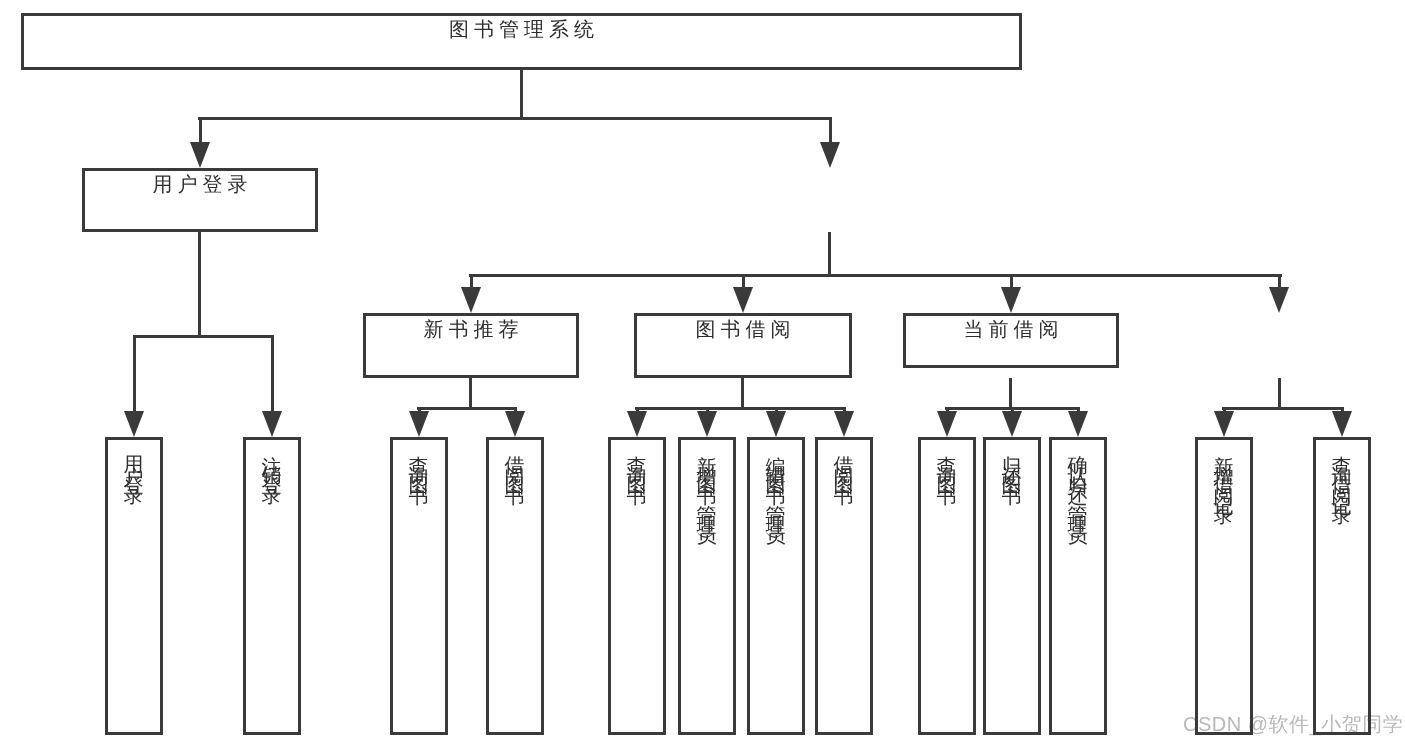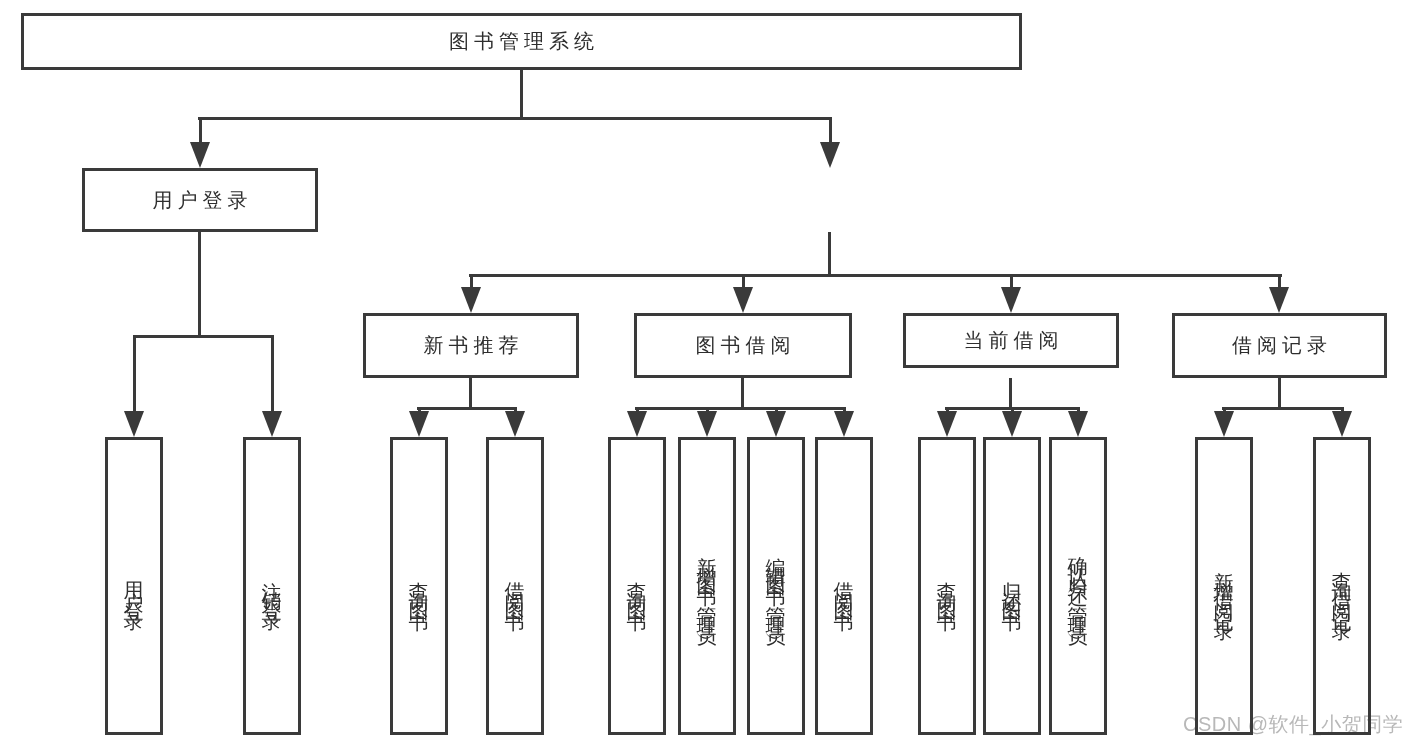--- a/index.html
+++ b/index.html
@@ -18,21 +18,21 @@
     width: 1405px;
     height: 747px;
     background: var(--background);
     overflow: hidden;
   }
   .box {
     position: absolute;
     background: #ffffff;
     border: 3px solid var(--line);
     display: flex;
-    align-items: center;
+    align-items: flex-start;
     justify-content: center;
     color: var(--text);
     font-size: 20px;
     z-index: 2;
   }
   .box.h span {
     letter-spacing: 5px;
     text-indent: 5px;
     white-space: nowrap;
   }
@@ -123,23 +123,20 @@
 
   <div class="box h" style="left:363px;top:313px;width:216px;height:65px">
     <span>新书推荐</span>
   </div>
   <div class="box h" style="left:634px;top:313px;width:218px;height:65px">
     <span>图书借阅</span>
   </div>
   <div class="box h" style="left:903px;top:313px;width:216px;height:55px">
     <span>当前借阅</span>
   </div>
-  <div class="box h" style="left:1172px;top:313px;width:215px;height:65px">
-    <span>借阅记录</span>
-  </div>
 
   <div class="line" style="left:469px;top:378px;width:3px;height:29px"></div>
   <div class="line" style="left:417px;top:407px;width:100px;height:3px"></div>
   <div class="arrow" style="left:409px;top:410px;height:27px"></div>
   <div class="arrow" style="left:505px;top:410px;height:27px"></div>
 
   <div class="box v" style="left:390px;top:437px;width:58px;height:298px">
     <span>查询图书</span>
   </div>
   <div class="box v" style="left:486px;top:437px;width:58px;height:298px">

